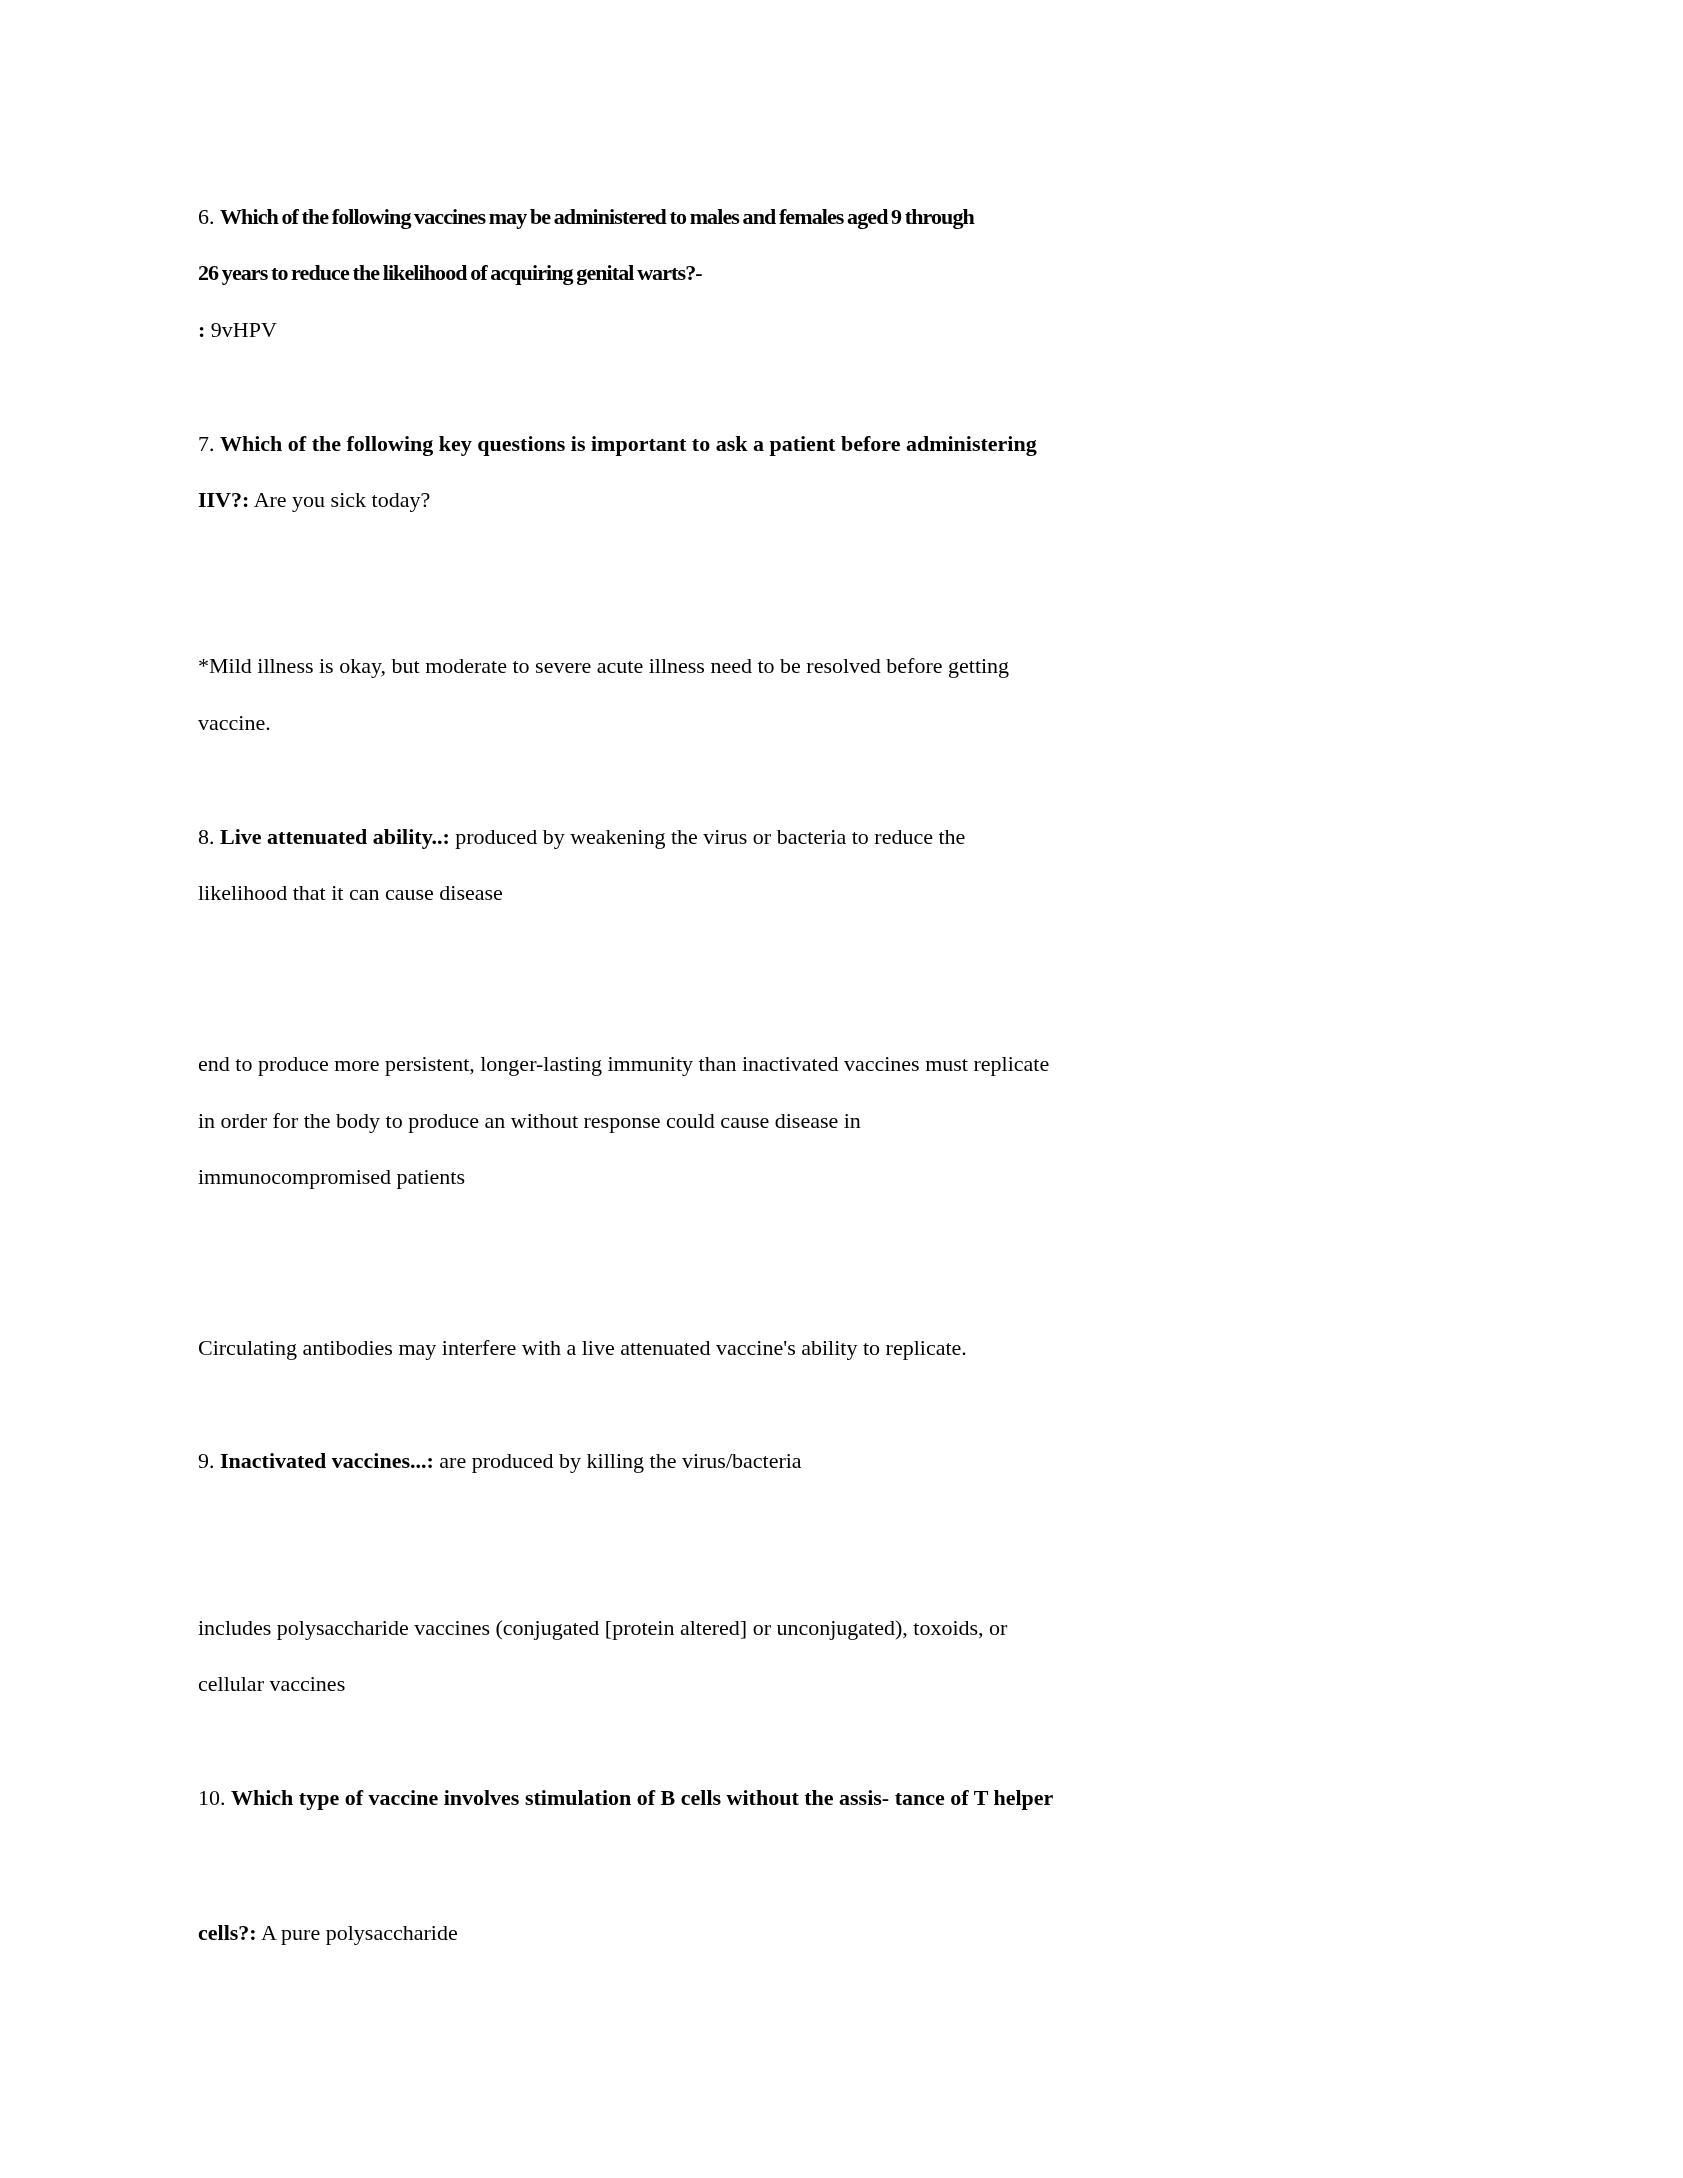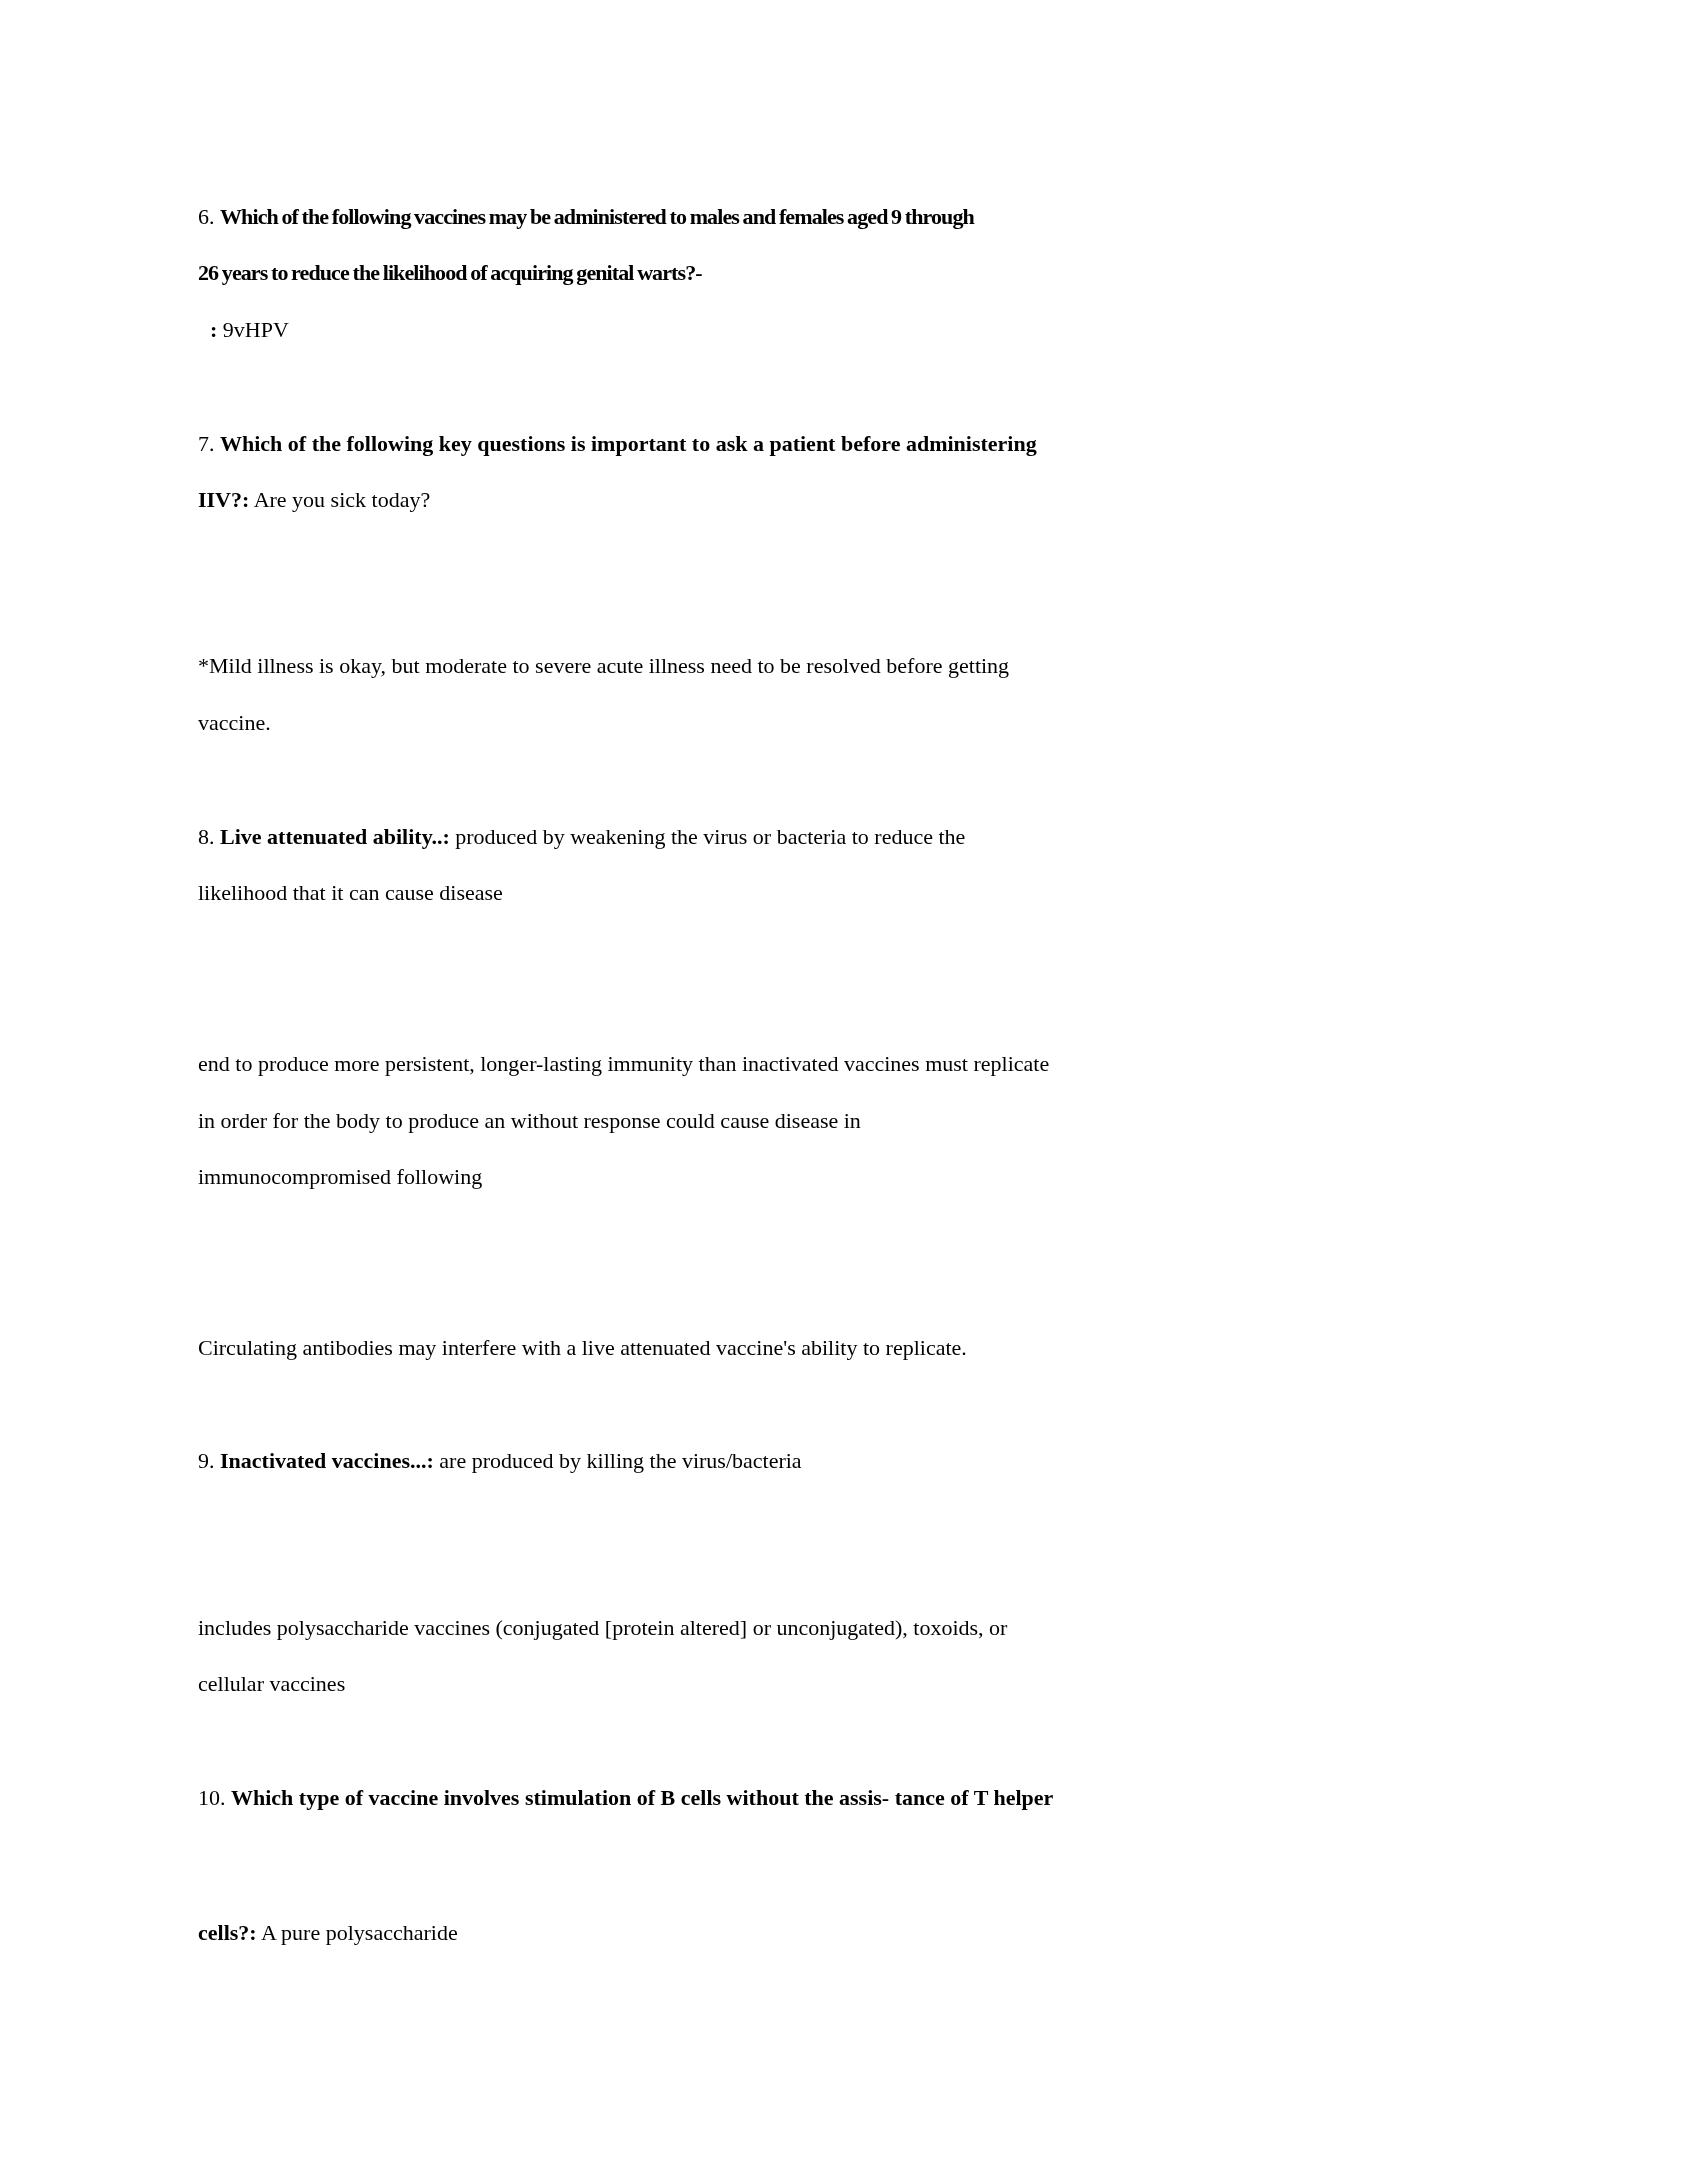--- a/index.html
+++ b/index.html
@@ -11,42 +11,42 @@
   .tight { letter-spacing: -0.9px; word-spacing: -1px; }
 </style>
 </head>
 <body>
 
 <div class="line" style="top:197px;">
   <span>6.</span>
   <span class="b tight">Which of the following vaccines may be administered to males and females  aged 9 through</span>
 </div>
 <div class="line b tight" style="top:253px;">26 years to reduce the likelihood of acquiring genital warts?-</div>
-<div class="line" style="top:310px;margin-left:12px;">
+<div class="line" style="top:310px;">
   <span class="b">:</span><span> 9vHPV</span>
 </div>
 
 <div class="line" style="top:424px;">
   <span>7.</span>
   <span class="b">Which of the following key questions is important to ask a patient before administering</span>
 </div>
 <div class="line" style="top:480px;">
   <span class="b">IIV?:</span><span> Are you sick today?</span>
 </div>
 <div class="line" style="top:646px;">*Mild illness is okay, but moderate to severe acute illness need to be resolved before getting</div>
 <div class="line" style="top:703px;font-family:Liberation Serif, serif;">vaccine.</div>
 
 <div class="line" style="top:817px;">
   <span>8.</span>
   <span class="b">Live attenuated ability..:</span><span> produced by weakening the virus or bacteria to reduce the</span>
 </div>
 <div class="line" style="top:873px;">likelihood that it can cause disease</div>
 <div class="line" style="top:1044px;">end to produce more persistent, longer-lasting immunity than inactivated vaccines must replicate</div>
 <div class="line" style="top:1101px;">in order for the body to produce an without response could cause disease in</div>
-<div class="line" style="top:1157px;">immunocompromised following</div>
+<div class="line" style="top:1157px;">immunocompromised patients</div>
 <div class="line" style="top:1328px;">Circulating antibodies may interfere with a live attenuated vaccine's ability to replicate.</div>
 
 <div class="line" style="top:1441px;font-family:Liberation Serif, serif;">
   <span>9.</span>
   <span class="b">Inactivated vaccines...:</span><span> are produced by killing the virus/bacteria</span>
 </div>
 <div class="line" style="top:1608px;">includes polysaccharide vaccines (conjugated [protein altered] or unconjugated), toxoids, or</div>
 <div class="line" style="top:1664px;">cellular vaccines</div>
 
 <div class="line" style="top:1778px;">

